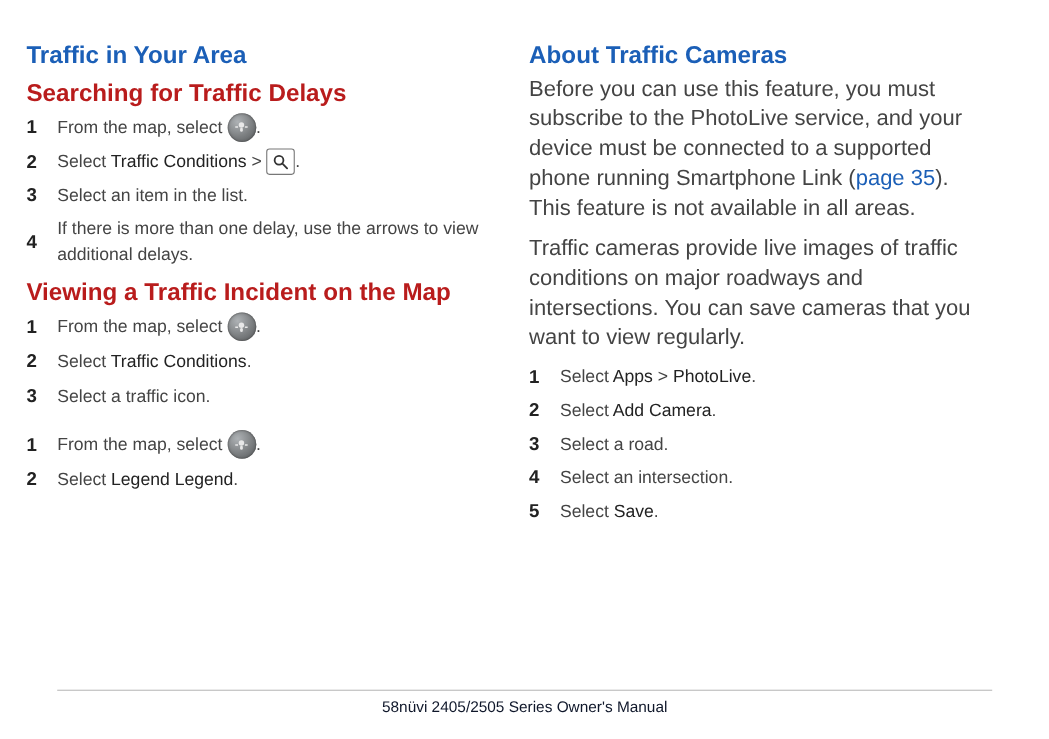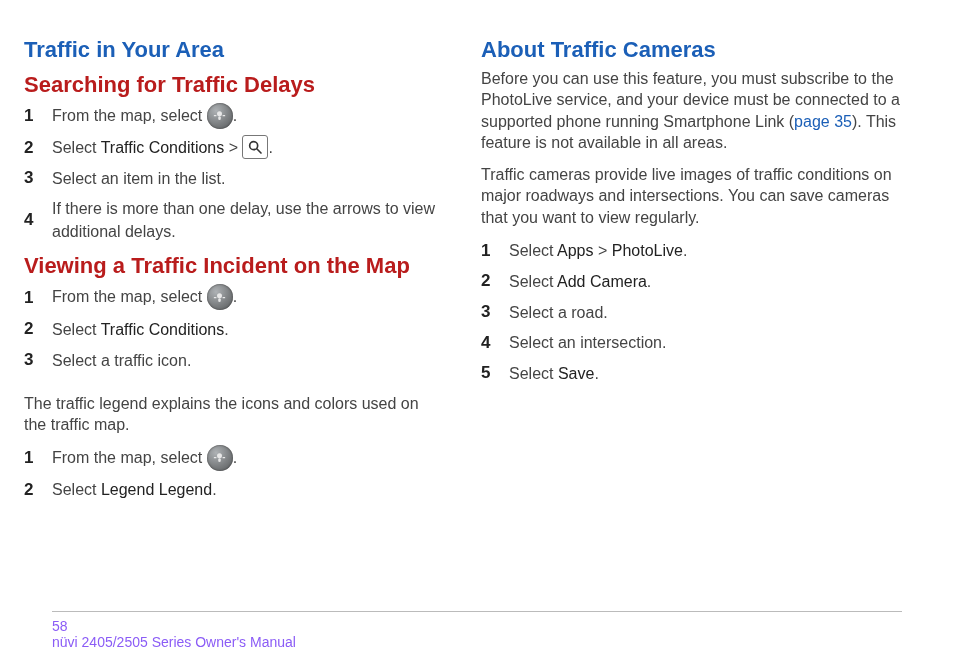--- a/index.html
+++ b/index.html
@@ -4,32 +4,32 @@
 <style>
   * { box-sizing: border-box; margin: 0; padding: 0; }
   html, body { width: 954px; height: 672px; background: #fff; font-family: Arial, Helvetica, sans-serif; color: #333; }
   .page { width: 954px; height: 672px; padding: 36px 52px 20px 24px; position: relative; }
   .columns { display: flex; gap: 36px; height: 556px; }
   .col { flex: 1 1 0; }
   .h1 { color: #1b5fb7; font-size: 22px; font-weight: bold; margin-bottom: 8px; line-height: 1.25; }
   .h1.tight { margin-bottom: 4px; }
   .h2 { font-size: 22px; font-weight: bold; color: #b91c1c; margin-bottom: 6px; margin-top: 10px; }
   .h2.first { margin-top: 0; }
-  .para { font-size: 16px; line-height: 1.35; color: #444; margin-bottom: 10px; }
+  .para { font-size: 20px; line-height: 1.35; color: #444; margin-bottom: 10px; }
   .link { color: #1b5fb7; }
   ol.steps { list-style: none; counter-reset: step; padding-left: 0; }
   ol.steps > li { counter-increment: step; display: flex; align-items: center; gap: 14px; font-size: 16px; line-height: 1.45; margin-bottom: 6px; color: #444; }
   ol.steps > li::before { content: counter(step); font-weight: bold; color: #222; min-width: 14px; font-size: 17px; }
   .step-body { flex: 1; }
   .bold { color: #222; font-weight: normal; }
   .icon { display: inline-flex; vertical-align: middle; width: 26px; height: 26px; border-radius: 50%; background: radial-gradient(circle at 35% 30%, #aeb2b5 0%, #7b7e80 55%, #55585a 100%); align-items: center; justify-content: center; position: relative; top: -1px; box-shadow: inset 0 0 2px #333; }
   .icon svg { width: 15px; height: 15px; }
   .icon-mag { display: inline-flex; vertical-align: middle; width: 26px; height: 24px; background: #fff; border: 1px solid #777; border-radius: 3px; align-items: center; justify-content: center; position: relative; top: -1px; }
   .icon-mag svg { width: 16px; height: 16px; }
-  .footer { position: absolute; left: 52px; right: 52px; bottom: 22px; border-top: 1px solid #bbb; padding-top: 6px; display: flex; justify-content: center; font-size: 14px; color: #8b5cf6; flex-direction: column; }
+  .footer { position: absolute; left: 52px; right: 52px; bottom: 22px; border-top: 1px solid #bbb; padding-top: 6px; display: flex; justify-content: center; font-size: 14px; color: #0f172a; }
   .section-gap { height: 14px; }
 </style>
 </head>
 <body>
 
 <div class="page">
   <div class="columns">
 
     <div class="col">
 
@@ -84,21 +84,20 @@
           <span class="step-body">
             <span>Select </span><span class="bold">Traffic Conditions</span><span>.</span>
           </span>
         </li>
         <li>
             <span class="step-body">Select a traffic icon.</span>
           </li>
       </ol>
 
       <div class="section-gap"></div>
-      <div class="para">The traffic legend explains the icons and colors used on the traffic map.</div>
       <ol class="steps">
         <li>
           <span class="step-body">
             <span>From the map, select </span><span class="icon">
                 <svg viewBox="0 0 24 24">
                   <circle cx="12" cy="9" r="4" fill="#e8e8e8"></circle>
                   <rect x="10" y="13" width="4" height="6" rx="2" fill="#e8e8e8"></rect>
                   <path d="M3 12h4M17 12h4" stroke="#e8e8e8" stroke-width="2"></path>
                 </svg>
               </span><span>.</span>

